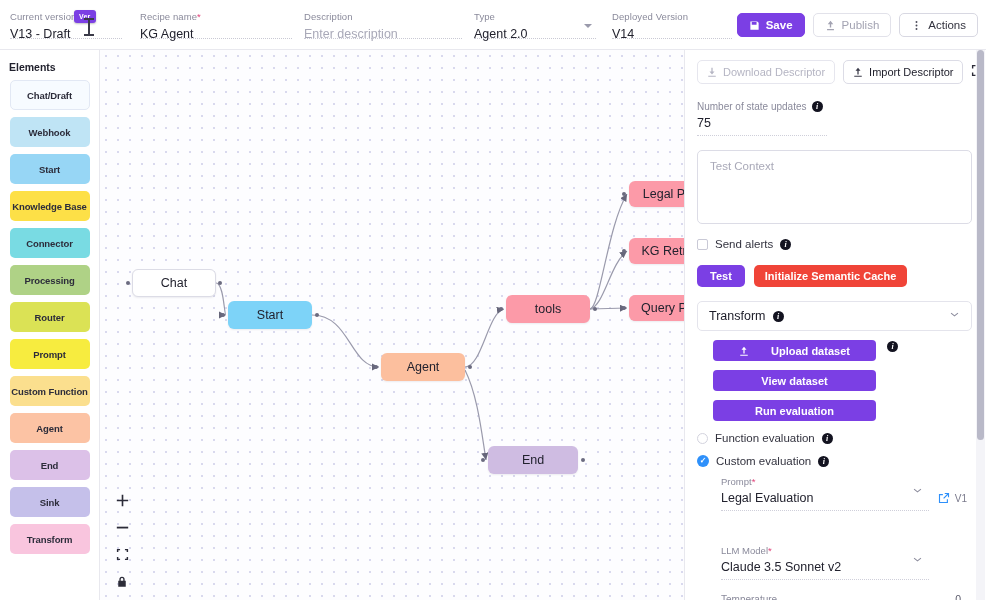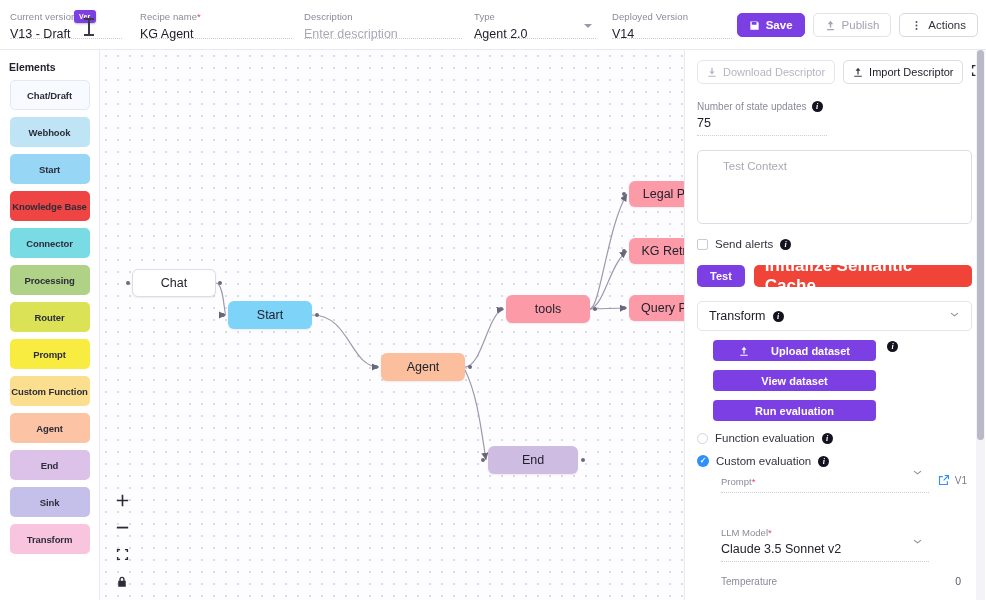--- a/index.html
+++ b/index.html
@@ -143,30 +143,30 @@
     background: #131320; color: #fff; font-size: 8px; font-weight: bold;
     align-items: center; justify-content: center; font-style: italic;
     font-family: "Liberation Serif", serif; cursor: pointer;
   }
   .num-field {
     margin-top: 4px; font-size: 12.5px; color: #22222e;
     border-bottom: 1px dotted #cfcfda; padding-bottom: 5px; width: 130px;
   }
   .textarea {
     margin-top: 14px; height: 74px; border: 1px solid #dcdce6; border-radius: 5px;
-    font-size: 11.5px; color: #a9a9b8; padding: 9px 25px; cursor: text;
+    font-size: 11.5px; color: #a9a9b8; padding: 9px 12px; cursor: text;
   }
   .checkrow { display: flex; align-items: center; gap: 7px; margin-top: 14px; }
   .cbox { width: 11px; height: 11px; border: 1px solid #c9c9d6; border-radius: 2px; background:#fff; cursor:pointer; }
   .cbox-lbl { font-size: 11.5px; color: #33333f; }
 
   .btnrow2 { display: flex; gap: 9px; margin-top: 15px; align-items: center; }
   .btn-test { background: #7b3fe4; color: #fff; font-size: 11px; font-weight: bold;
               border-radius: 5px; padding: 0 13px; height: 22px; display:flex; align-items:center; cursor:pointer; }
-  .btn-cache { background: #f04438; color: #fff; font-size: 17px; font-weight: bold;
+  .btn-cache { background: #f04438; color: #fff; font-size: 11px; font-weight: bold;
                border-radius: 5px; padding: 0 11px; height: 22px; display:flex; align-items:center; cursor:pointer; }
 
   .accordion {
     margin-top: 14px; border: 1px solid #e4e4ec; border-radius: 5px;
     height: 30px; display: flex; align-items: center; padding: 0 11px;
     font-size: 12.5px; gap: 7px; cursor: pointer;
   }
   .acc-chev { margin-left: auto; }
 
   .eval-body { padding-left: 16px; }
@@ -276,21 +276,21 @@
     <div id="sb-list">
         <div class="sb-item" style="background: rgb(247, 251, 255); border: 1px solid rgb(226, 232, 244);">
           <span>Chat/Draft</span>
         </div>
         <div class="sb-item" style="background: rgb(191, 228, 245);">
           <span>Webhook</span>
         </div>
         <div class="sb-item" style="background: rgb(151, 214, 245);">
           <span>Start</span>
         </div>
-        <div class="sb-item" style="background: #ef4444;">
+        <div class="sb-item" style="background: #fde047;">
           <span>Knowledge Base</span>
         </div>
         <div class="sb-item" style="background: rgb(121, 219, 227);">
           <span>Connector</span>
         </div>
         <div class="sb-item" style="background: rgb(175, 210, 134);">
           <span>Processing</span>
         </div>
         <div class="sb-item" style="background: rgb(219, 226, 85);">
           <span>Router</span>
@@ -474,20 +474,21 @@
     </div>
 
     <div class="radiorow">
       <div class="radio-on"></div>
       <span class="radio-lbl">Custom evaluation</span>
       <span class="info">i</span>
     </div>
 
     <div class="subfield">
       <div class="sf-label"><span>Prompt</span><span class="req">*</span></div>
+      <div class="sf-value">Legal Evaluation</div>
       <span class="sf-chev">
         <svg width="11" height="11" viewBox="0 0 16 16">
             <path fill="none" stroke="#8a8a9b" stroke-width="1.5" d="M3 6l5 4 5-4"></path>
           </svg>
       </span>
       <span class="ext-link">
         <svg width="12" height="12" viewBox="0 0 16 16">
             <path fill="none" stroke="#2e90fa" stroke-width="1.5" d="M9 2h5v5M14 2L7.5 8.5M12.5 9.5V14H2V3.5h4.5"></path>
           </svg>
         <span class="ext-v">V1</span>

